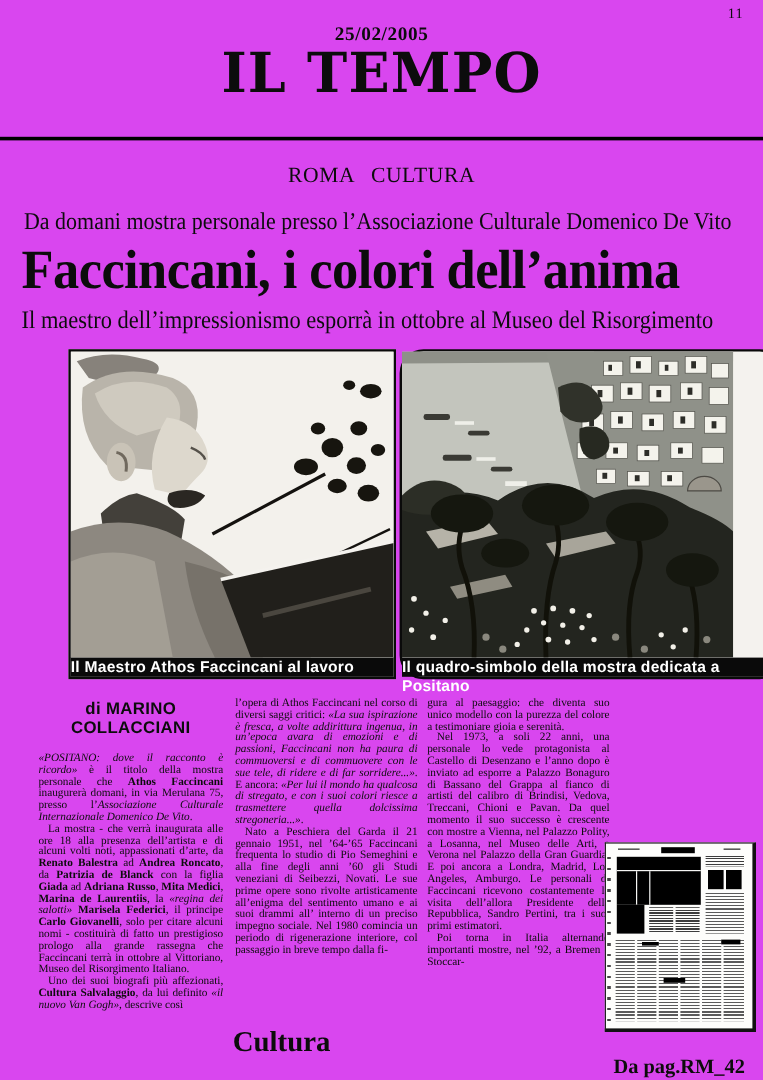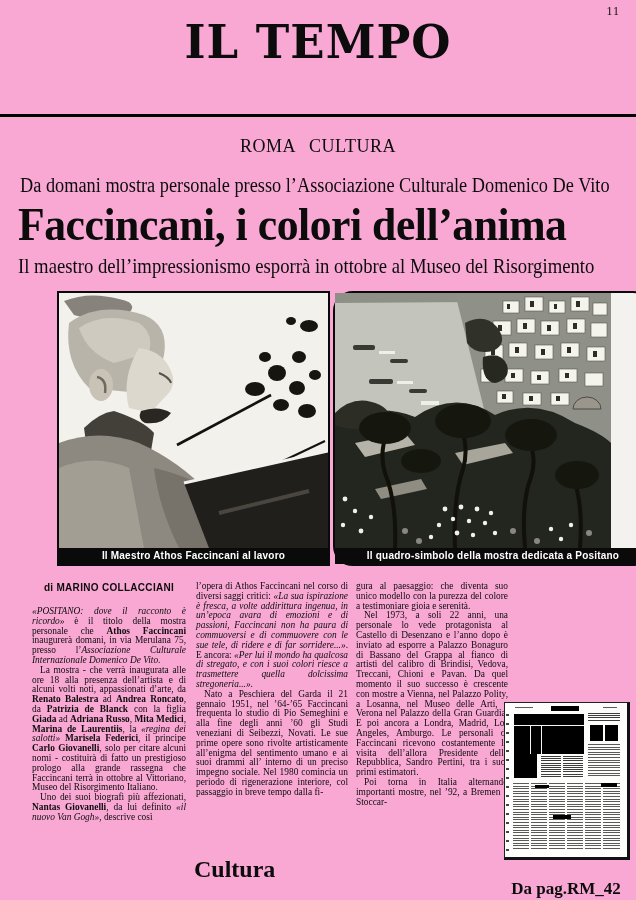--- a/index.html
+++ b/index.html
@@ -1,16 +1,16 @@
 <!DOCTYPE html>
 <html><head>
 <meta charset="utf-8">
 <style>
   html,body{margin:0;padding:0;background:#e9e9e9;}
-  .page{position:relative;width:636px;height:900px;margin:0 auto;background:#f9a8d4;
+  .page{position:relative;width:636px;height:900px;margin:0 auto;background:#d946ef;
         color:#0c0c0c;font-family:"Liberation Serif",serif;overflow:hidden;}
 
   
   .pagenum{position:absolute;top:4px;right:16px;font-size:12px;letter-spacing:1px;}
   .masthead-block{position:absolute;top:20px;left:0;width:636px;text-align:center;}
   .date{font-size:16px;font-weight:bold;letter-spacing:.5px;}
   .masthead{font-family:"DejaVu Serif",serif;font-weight:bold;font-size:45px;line-height:1.02;
             letter-spacing:1px;transform:scaleY(1.02);}
   .issue{font-size:16px;font-weight:bold;margin-top:1px;letter-spacing:.5px;}
   .toprule{position:absolute;top:114px;left:0;width:636px;height:3px;background:#000;}
@@ -25,30 +25,30 @@
   .subhead{position:absolute;top:254px;left:18px;white-space:nowrap;font-size:21px;
            transform:scaleX(.89);transform-origin:left center;}
 
   
   .fig{position:absolute;top:291px;height:275px;border:2px solid #0a0a0a;box-sizing:border-box;
        background:#f4f2ee;}
   .fig-left{left:57px;width:273px;}
   .fig-right{left:333px;width:320px;border-radius:20px;}
   .fig svg{display:block;}
   .figcap{position:absolute;left:0;right:0;bottom:0;height:16px;background:#0a0a0a;color:#fff;
-          font-family:"Liberation Sans",sans-serif;font-weight:bold;font-size:10px;
-          line-height:16px;text-align:center;letter-spacing:.2px;}
+          font-family:"Liberation Sans",sans-serif;font-weight:bold;font-size:13px;
+          line-height:16px;text-align:left;letter-spacing:.2px;}
 
   
   .col{position:absolute;top:582px;text-align:justify;}
   .col-1{left:32px;width:154px;}
   .col-2{left:196px;width:152px;}
   .col-3{left:356px;width:152px;}
   .byline{text-align:center;font-family:"Liberation Sans",sans-serif;font-weight:bold;
-          font-size:10px;letter-spacing:.3px;margin:0 0 14px 0;}
+          font-size:14px;letter-spacing:.3px;margin:0 0 14px 0;}
   .col p.bp{margin:0;font-size:9.4px;line-height:9.8px;}
   .col p.ind{text-indent:8px;}
   .b{font-weight:bold;}
   .i{font-style:italic;}
 
   
   .cultura{position:absolute;left:194px;top:856px;font-size:24px;font-weight:bold;}
   .pageref{position:absolute;top:864px;left:505px;width:122px;text-align:center;
            font-size:17px;font-weight:bold;white-space:nowrap;margin-top:15px;}
 
@@ -64,20 +64,21 @@
   .tk-white{background:#f6f6f4;}
 </style>
 </head>
 <body>
 
 <div class="page">
 
   <div class="pagenum">11</div>
 
   <div class="masthead-block">
+    <div class="date">25/02/2005</div>
     <div class="masthead">IL TEMPO</div>
   </div>
   <div class="toprule"></div>
 
   <div class="section-label">ROMA CULTURA</div>
   <div class="kicker">Da domani mostra personale presso l’Associazione Culturale Domenico De Vito</div>
   <div class="headline">Faccincani, i colori dell’anima</div>
   <div class="subhead">Il maestro dell’impressionismo esporrà in ottobre al Museo del Risorgimento</div>
 
   <figure class="fig fig-left" style="margin:0">
@@ -252,21 +253,21 @@
       </g>
     </svg>
     <figcaption class="figcap">Il quadro-simbolo della mostra dedicata a Positano</figcaption>
   </figure>
 
   <div class="col col-1">
     <p class="byline">di MARINO COLLACCIANI</p>
     <div>
         <p class="bp"><span class="i">«POSITANO: dove il racconto è ricordo»</span><span> è il titolo della mostra personale che </span><span class="b">Athos Faccincani</span><span> inaugurerà domani, in via Merulana 75, presso l’</span><span class="i">Associazione Culturale Internazionale Domenico De Vito</span><span>.</span></p>
         <p class="bp ind"><span>La mostra - che verrà inaugurata alle ore 18 alla presenza dell’artista e di alcuni volti noti, appassionati d’arte, da </span><span class="b">Renato Balestra</span><span> ad </span><span class="b">Andrea Roncato</span><span>, da </span><span class="b">Patrizia de Blanck</span><span> con la figlia </span><span class="b">Giada</span><span> ad </span><span class="b">Adriana Russo</span><span>, </span><span class="b">Mita Medici</span><span>, </span><span class="b">Marina de Laurentiis</span><span>, la </span><span class="i">«regina dei salotti»</span><span> </span><span class="b">Marisela Federici</span><span>, il principe </span><span class="b">Carlo Giovanelli</span><span>, solo per citare alcuni nomi - costituirà di fatto un prestigioso prologo alla grande rassegna che Faccincani terrà in ottobre al Vittoriano, Museo del Risorgimento Italiano.</span></p>
-        <p class="bp ind"><span>Uno dei suoi biografi più affezionati, </span><span class="b">Nantas Giovanelli</span><span>, da lui definito </span><span class="i">«il nuovo Van Gogh»</span><span>, descrive così</span></p>
+        <p class="bp ind"><span>Uno dei suoi biografi più affezionati, </span><span class="b">Cultura Salvalaggio</span><span>, da lui definito </span><span class="i">«il nuovo Van Gogh»</span><span>, descrive così</span></p>
       </div>
   </div>
   <div class="col col-2">
     <div>
         <p class="bp"><span>l’opera di Athos Faccincani nel corso di diversi saggi critici: </span><span class="i">«La sua ispirazione è fresca, a volte addirittura ingenua, in un’epoca avara di emozioni e di passioni, Faccincani non ha paura di commuoversi e di commuovere con le sue tele, di ridere e di far sorridere...»</span><span>. E ancora: </span><span class="i">«Per lui il mondo ha qualcosa di stregato, e con i suoi colori riesce a trasmettere quella dolcissima stregoneria...»</span><span>.</span></p>
         <p class="bp ind"><span>Nato a Peschiera del Garda il 21 gennaio 1951, nel ’64-’65 Faccincani frequenta lo studio di Pio Semeghini e alla fine degli anni ’60 gli Studi veneziani di Seibezzi, Novati. Le sue prime opere sono rivolte artisticamente all’enigma del sentimento umano e ai suoi drammi all’ interno di un preciso impegno sociale. Nel 1980 comincia un periodo di rigenerazione interiore, col passaggio in breve tempo dalla fi-</span></p>
       </div>
   </div>
   <div class="col col-3">
     <div>

